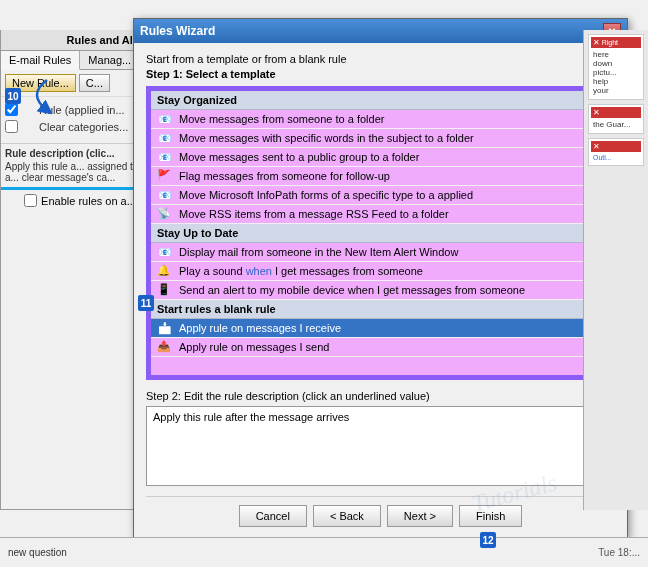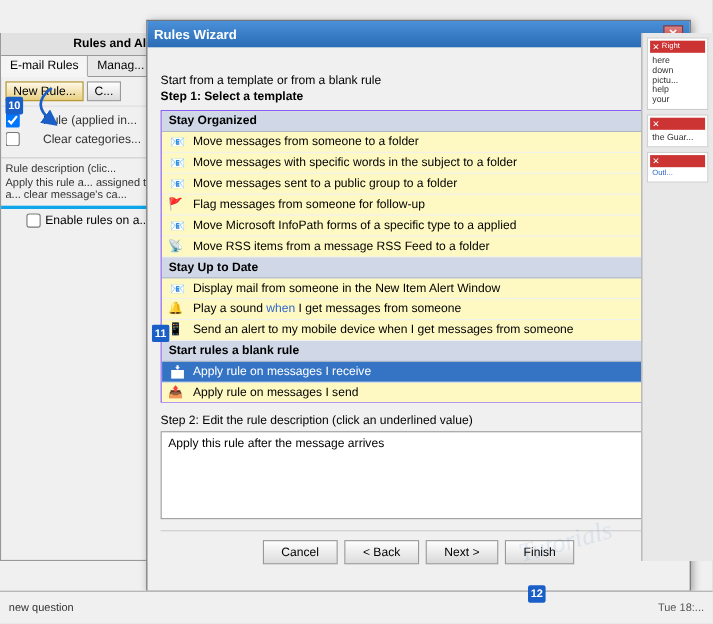--- a/index.html
+++ b/index.html
@@ -91,21 +91,21 @@
       padding: 2px 0;
     }
     .rule-desc {
       padding: 4px;
       font-size: 10px;
       color: #333;
       border-top: 1px solid #ccc;
       margin-top: 4px;
     }
     .rule-desc-title {
-      font-weight: normal;
+      font-weight: bold;
       margin-bottom: 2px;
     }
     .enable-checkbox {
       display: flex;
       align-items: center;
       gap: 4px;
       padding: 4px;
       font-size: 11px;
       border-top: 3px solid #0ea5e9;
       justify-content: center;
@@ -159,35 +159,35 @@
       width: 18px;
       height: 16px;
       display: flex;
       align-items: center;
       justify-content: center;
       cursor: pointer;
       font-weight: bold;
     }
 
     .dialog-content {
-      padding: 24px 12px;
+      padding: 10px 12px;
       height: calc(100% - 24px);
       display: flex;
       flex-direction: column;
     }
 
     .step-label {
       font-size: 11px;
       margin-bottom: 6px;
       color: #000;
     }
 
     .template-box {
-      border: 1px solid #8b5cf6;
-      background: #fef9c3;
+      border: 5px solid #8b5cf6;
+      background: #f0abfc;
       flex: 1;
       overflow-y: auto;
       margin-bottom: 10px;
       min-height: 0;
     }
 
     .section-header {
       background: #d0d8e8;
       padding: 3px 6px;
       font-size: 11px;

